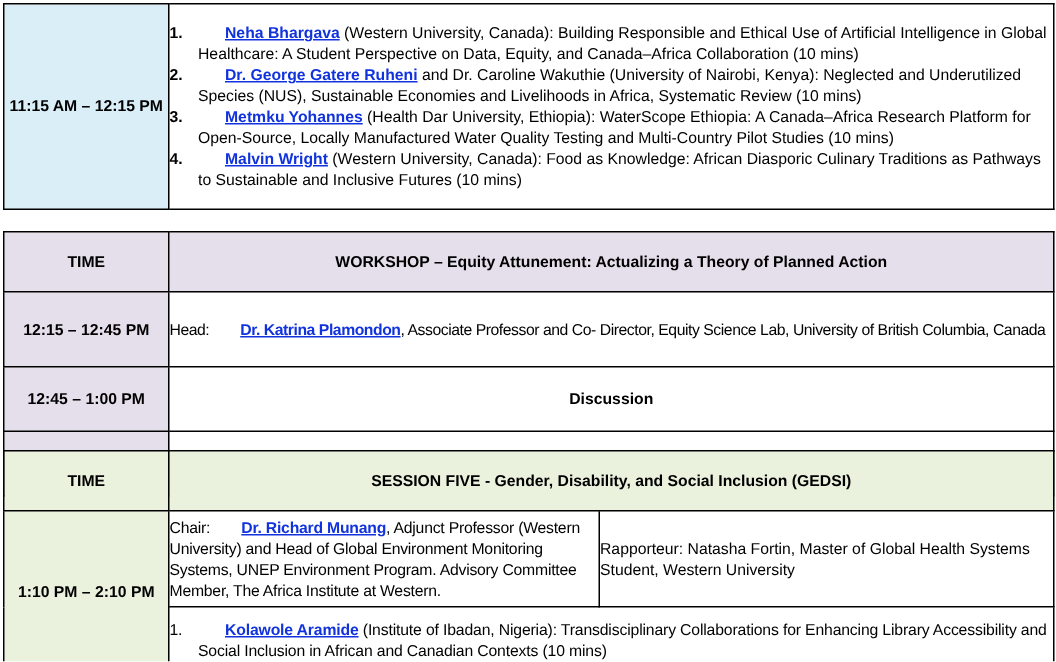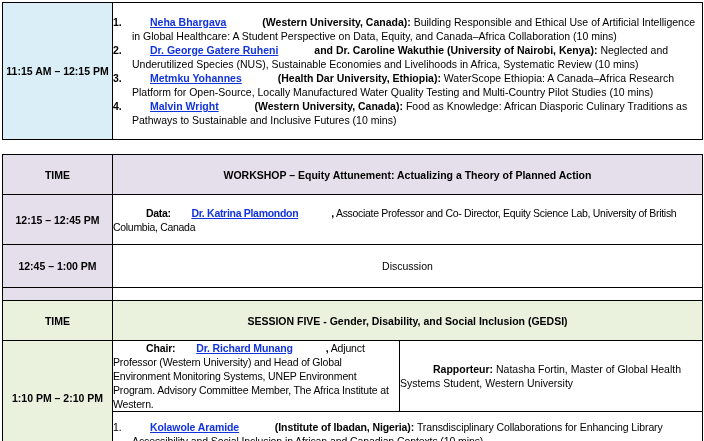--- a/index.html
+++ b/index.html
@@ -18,39 +18,39 @@
   .tbl td { border: 1.5px solid #000; padding: 0; vertical-align: middle; }
 
   .t1 { top: 2px; height: 138px; }
   .t2 { top: 154px; }
   .t3 { top: 300px; }
 
   .bg-blue   { background: var(--time-blue,  #D9EEF7); }
   .bg-purple { background: var(--purple,     #E5DFEC); }
   .bg-green  { background: var(--green,      #EAF1DD); }
 
-  .bold { font-weight: bold; margin-left: 33px; }
+  .bold { font-weight: normal; }
 
   .timecol { text-align: center; font-weight: bold; padding: 2px; }
   .top-time { vertical-align: top; padding-top: 6px; }
   .mid-time { vertical-align: top; padding-top: 8px; margin-top: 40px; }
   .t3-time  { vertical-align: middle; padding-top: 52px; }
 
   .title-cell { text-align: center; font-weight: bold; vertical-align: middle; }
 
   a.link { color: var(--link-blue, #1133DD); font-weight: bold; text-decoration: underline; cursor: pointer; padding-left: 18px; }
 
   .content { vertical-align: top; }
   .t1-content { padding: 5px 8px 0 21px; }
   .item { display: flex; }
   .item .num { flex: 0 0 19px; font-weight: bold; }
   .item .itext { flex: 1 1 auto; }
 
   .host-cell { vertical-align: top; padding: 7px 5px 0 5px; letter-spacing: -0.3px; }
-  .label-row-cell { text-align: center; font-weight: normal; vertical-align: middle; }
+  .label-row-cell { text-align: center; font-weight: bold; vertical-align: middle; }
 
   .chair-cell { vertical-align: top; padding: 3px 5px 0 5px; letter-spacing: -0.15px; }
   .rapp-cell  { vertical-align: top; padding: 3px 6px 0 6px; }
   .list-cell  { vertical-align: top; padding: 11px 8px 0 26px; letter-spacing: -0.1px; }
   .list-cell .num { font-weight: normal; }
 
   .h30 { height: 40px; } .h50 { height: 50px; } .h25 { height: 43px; }
   .h64 { height: 64px; } .h44 { height: 44px; }
 </style>
 </head>
@@ -98,21 +98,21 @@
         <col style="width:110px">
         <col style="width:590px">
       </colgroup>
     <tbody>
         <tr class="h30">
       <td class="timecol bg-purple">TIME</td>
       <td class="title-cell bg-purple">WORKSHOP – Equity Attunement: Actualizing a Theory of Planned Action</td>
     </tr>
     <tr class="h50">
       <td class="timecol bg-purple mid-time">12:15 – 12:45 PM</td>
-      <td class="host-cell"><span class="bold">Data: </span><a class="link">Dr. Katrina Plamondon</a><span class="bold">,</span><span> Associate Professor and Co- Director, Equity Science Lab, University of British Columbia, Canada</span></td>
+      <td class="host-cell"><span class="bold">Head: </span><a class="link">Dr. Katrina Plamondon</a><span class="bold">,</span><span> Associate Professor and Co- Director, Equity Science Lab, University of British Columbia, Canada</span></td>
     </tr>
     <tr class="h25">
       <td class="timecol bg-purple">12:45 – 1:00 PM</td>
       <td class="label-row-cell">Discussion</td>
     </tr>
     <tr class="h25">
       <td class="timecol bg-purple">1:00 – 1:10 PM</td>
       <td class="label-row-cell">Break</td>
     </tr>
   </tbody>

